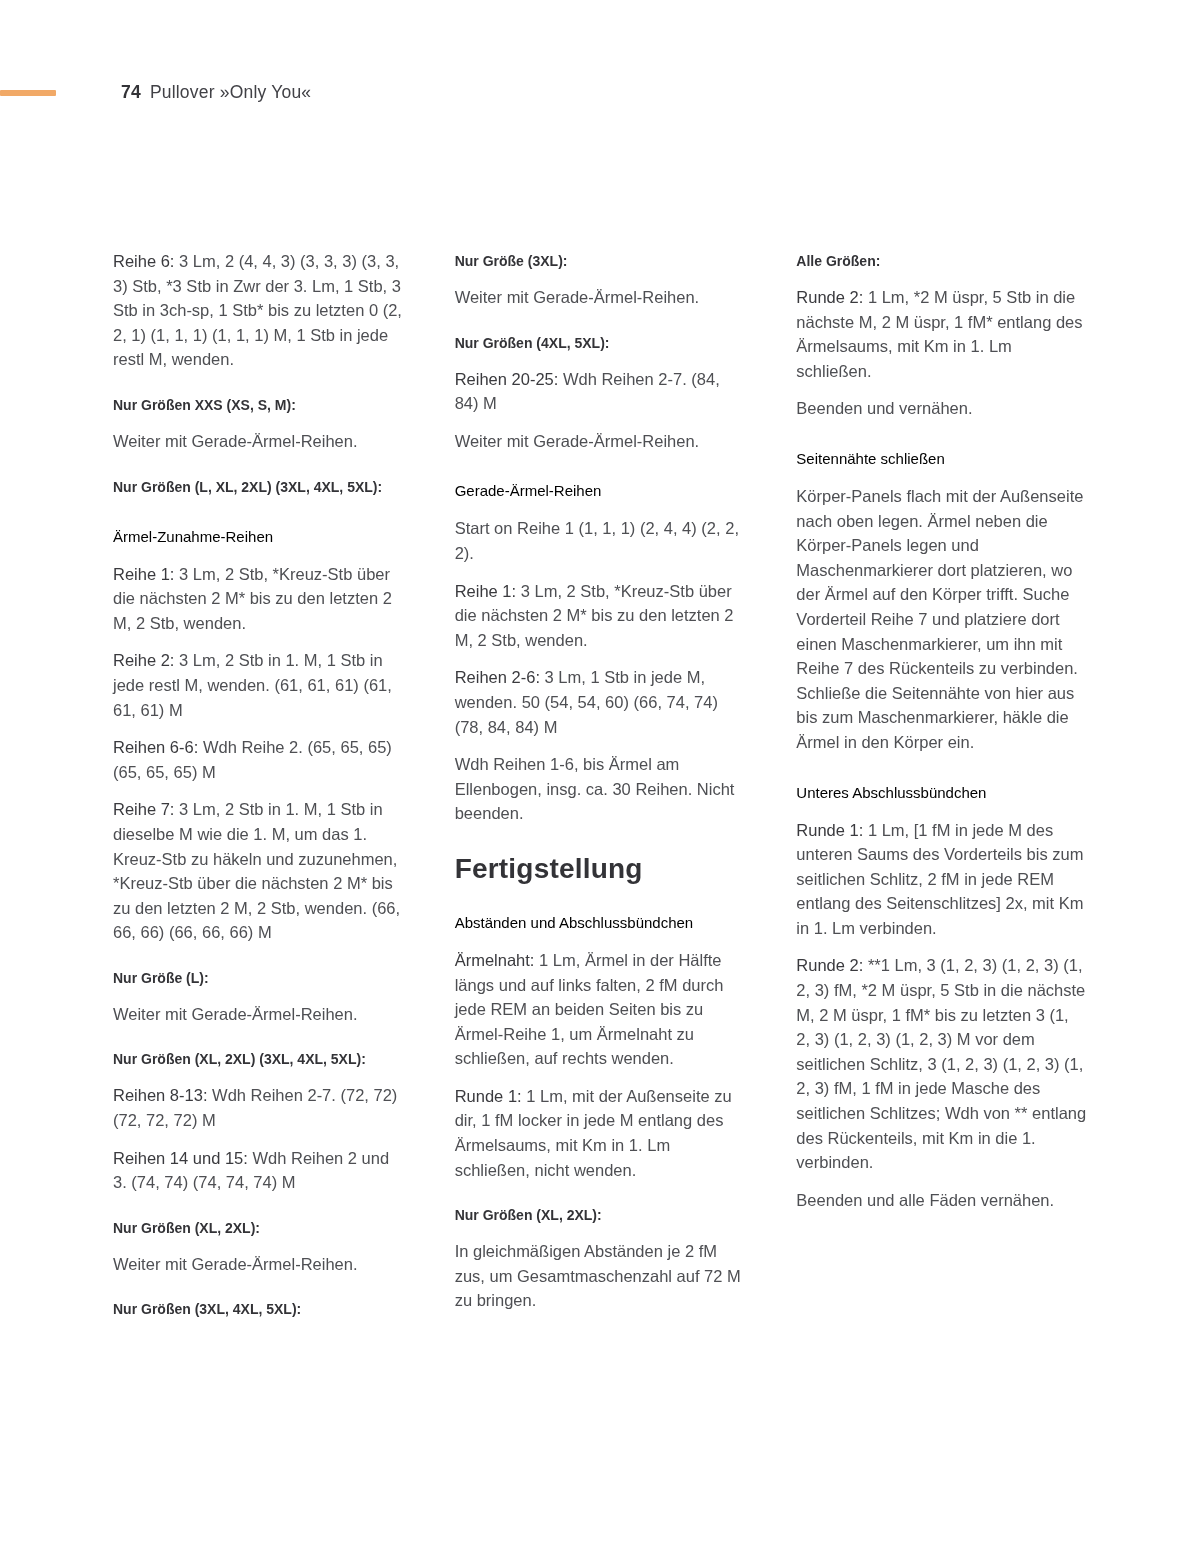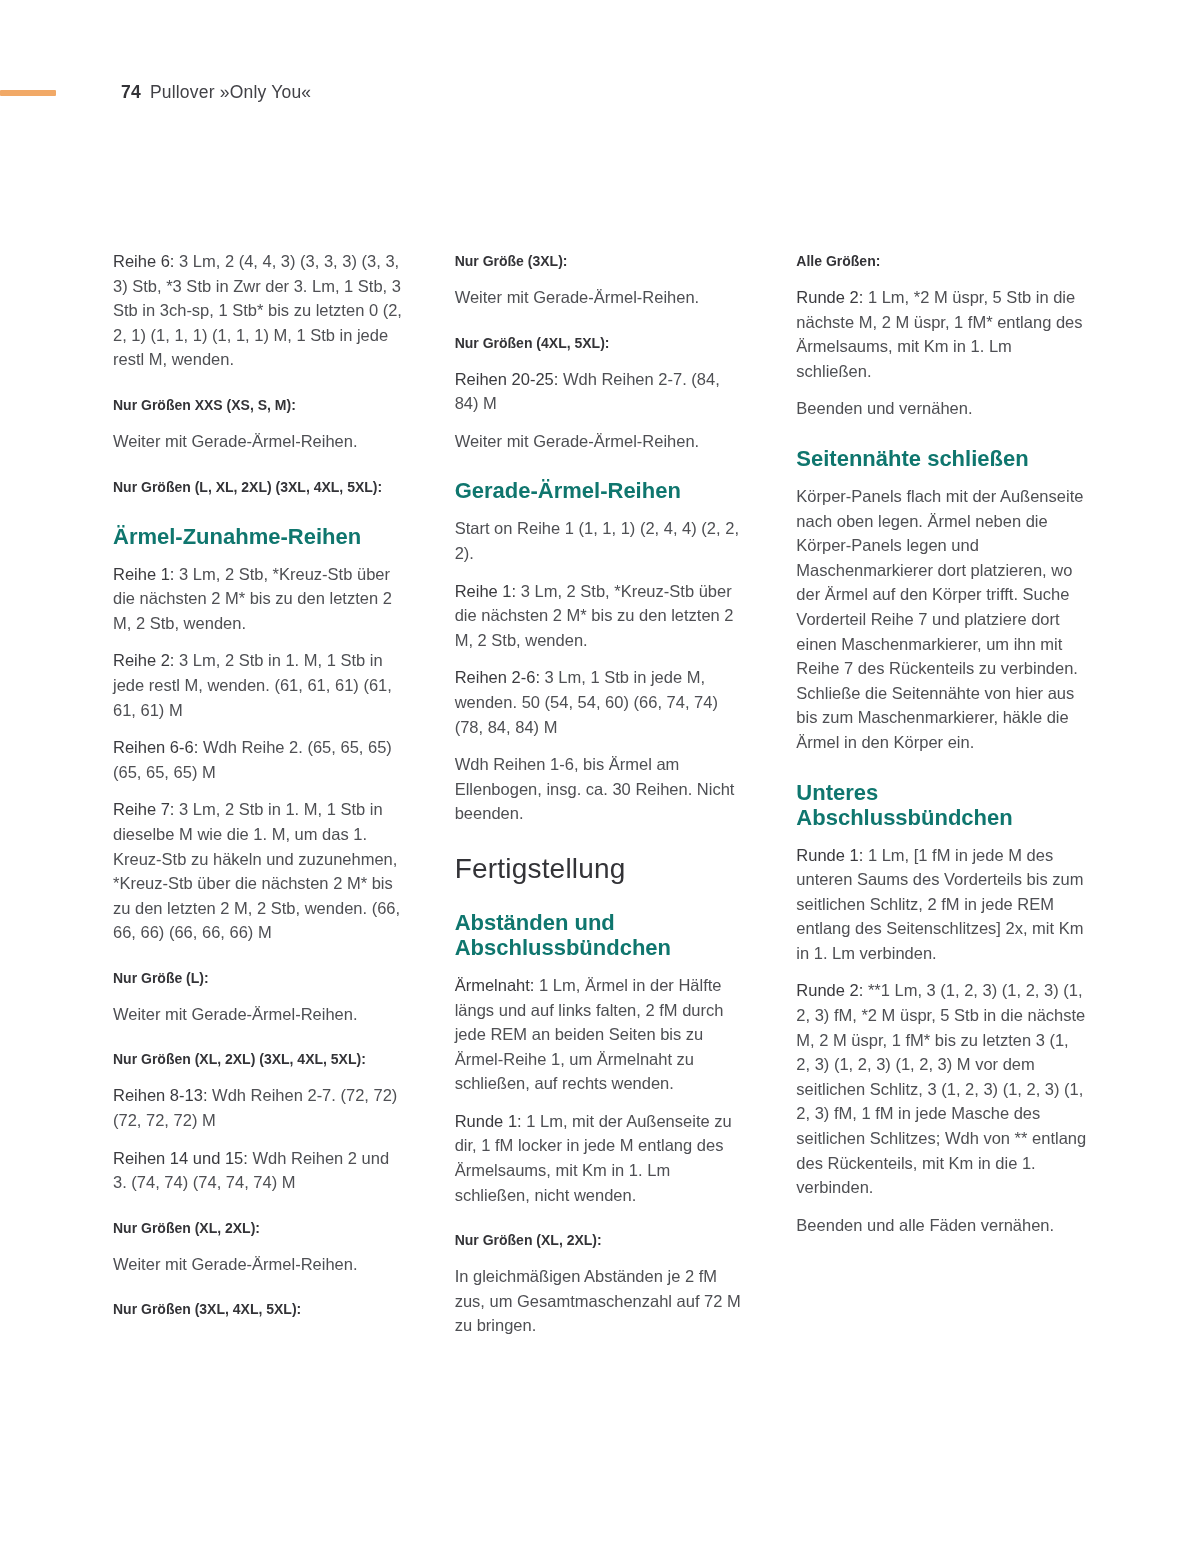--- a/index.html
+++ b/index.html
@@ -55,28 +55,28 @@
     color: #3a3a3e;
   }
   .h3 {
     font-weight: bold;
     color: #333337;
     font-size: 14px;
     line-height: 24px;
     margin: 21px 0 12px 0;
   }
   .h2 {
-    font-weight: bold;
-    color: #0f766e;
-    font-size: 22px;
+    font-weight: normal;
+    color: #000000;
+    font-size: 15px;
     line-height: 25px;
     margin: 25px 0 13px 0;
   }
   .h1 {
-    font-weight: normal;
+    font-weight: bold;
     color: #333337;
     font-size: 28px;
     line-height: 33px;
     margin: 26px 0 11px 0;
     letter-spacing: 0.2px;
   }
   .col > :first-child { margin-top: 0; }
 </style>
 </head>
 <body>

